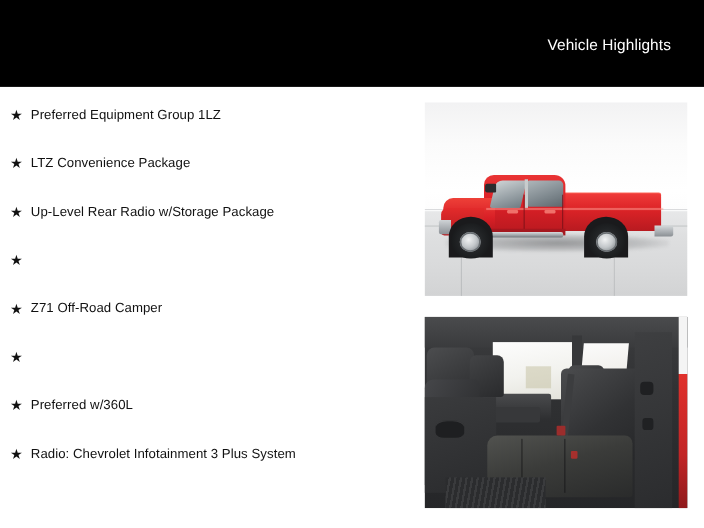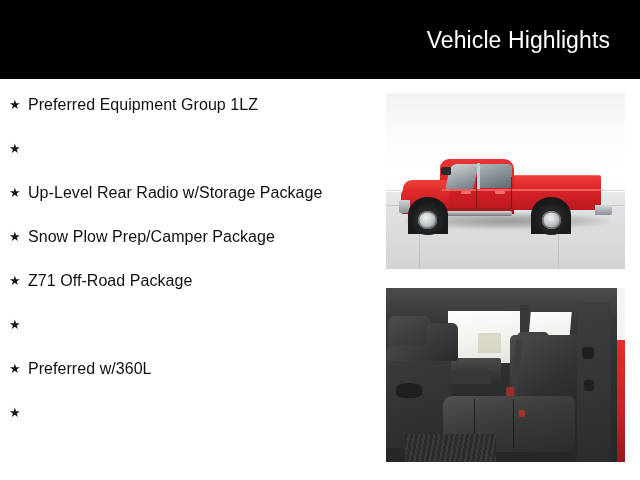--- a/index.html
+++ b/index.html
@@ -31,21 +31,21 @@
     width: 640px;
     height: 79px;
     background: #000000;
     box-sizing: border-box;
   }
   #header-title {
     position: absolute;
     right: 30px;
     top: 29px;
     color: #ffffff;
-    font-size: 23px;
+    font-size: 14px;
     line-height: 22px;
     letter-spacing: 0.1px;
     white-space: nowrap;
     font-weight: 400;
   }
 
   
   #highlights-list {
     position: absolute;
     left: 0;
@@ -67,21 +67,21 @@
   .bullet-star {
     position: absolute;
     left: 9px;
     top: 0px;
     font-size: 13px;
     line-height: 23px;
     color: #111111;
   }
   .highlight-label {
     display: block;
-    font-size: 16px;
+    font-size: 12px;
     line-height: 23px;
     color: #111111;
     letter-spacing: 0.05px;
     max-width: 320px;
     word-wrap: break-word;
   }
 
   
   .photo-frame {
     position: absolute;
@@ -585,42 +585,43 @@
     <div id="header-title">Vehicle Highlights</div>
   </div>
 
   <ul id="highlights-list">
     <li class="highlight-item">
       <span class="bullet-star">★</span>
       <span class="highlight-label">Preferred Equipment Group 1LZ</span>
     </li>
     <li class="highlight-item">
       <span class="bullet-star">★</span>
+      <span class="highlight-label">LTZ Convenience Package</span>
     </li>
     <li class="highlight-item">
       <span class="bullet-star">★</span>
       <span class="highlight-label">Up-Level Rear Radio w/Storage Package</span>
     </li>
     <li class="highlight-item">
       <span class="bullet-star">★</span>
-      <span class="highlight-label">Snow Plow Prep/Camper Package</span>
-    </li>
-    <li class="highlight-item">
-      <span class="bullet-star">★</span>
-      <span class="highlight-label">Z71 Off-Road Package</span>
+    </li>
+    <li class="highlight-item">
+      <span class="bullet-star">★</span>
+      <span class="highlight-label">Z71 Off-Road Camper</span>
     </li>
     <li class="highlight-item">
       <span class="bullet-star">★</span>
     </li>
     <li class="highlight-item">
       <span class="bullet-star">★</span>
       <span class="highlight-label">Preferred w/360L</span>
     </li>
     <li class="highlight-item">
       <span class="bullet-star">★</span>
+      <span class="highlight-label">Radio: Chevrolet Infotainment 3 Plus System</span>
     </li>
   </ul>
 
   <div class="photo-frame" id="photo-exterior">
     <div class="ext-scene">
       <div class="ext-wallline"></div>
       <div class="ext-floor">
         <div class="ext-floor-seam"></div>
       </div>
       <div class="truck-shadow"></div>

